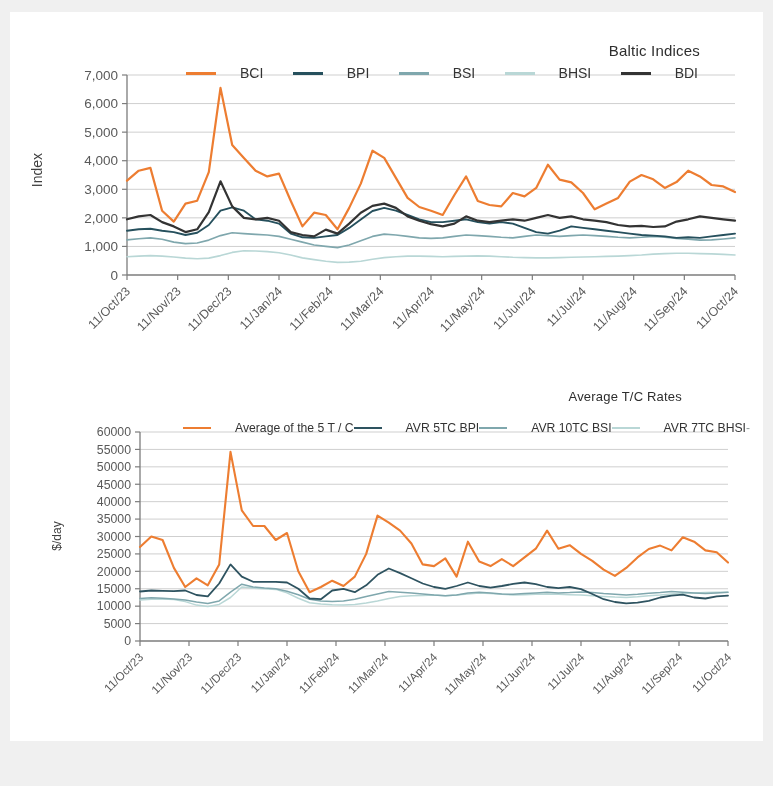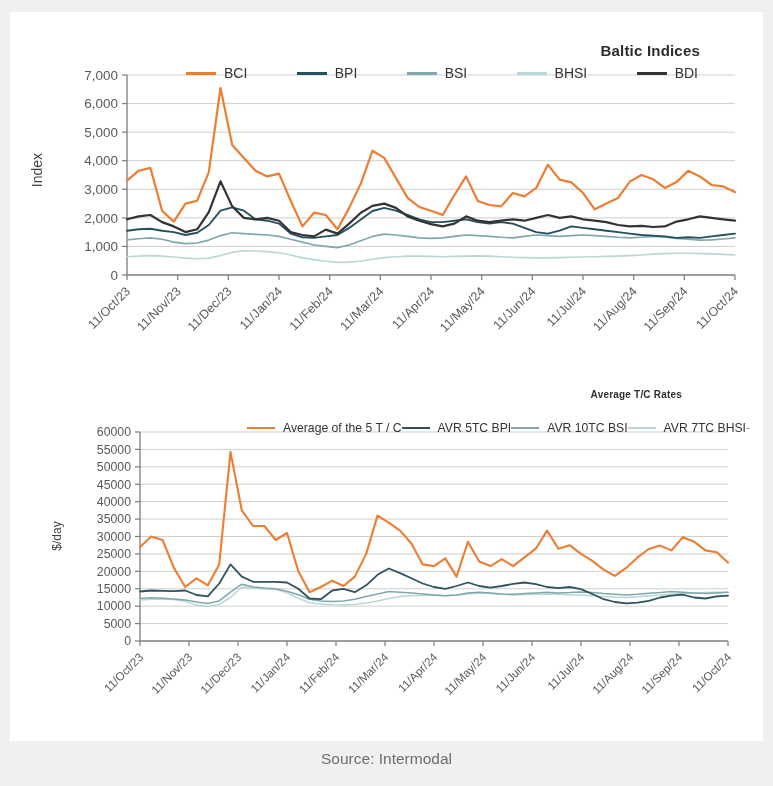--- a/index.html
+++ b/index.html
@@ -1,27 +1,27 @@
 <!DOCTYPE html>
 <html><head>
 <meta charset="utf-8">
 <style>
   html,body{margin:0;padding:0;background:#f0f0f0;}
   .page{position:relative;width:773px;height:786px;background:#f0f0f0;font-family:"Liberation Sans",sans-serif;overflow:hidden;}
   .card{position:absolute;left:10px;top:12px;width:753px;height:729px;background:#ffffff;}
-  .chart-title{position:absolute;font-weight:bold;color:#2e2e2e;letter-spacing:0.2px;}
+  .chart-title{position:absolute;font-weight:normal;color:#2e2e2e;letter-spacing:0.2px;}
   .title-top{top:30px;right:63px;font-size:15px;}
-  .title-bottom{top:377px;right:81px;font-size:10px;}
+  .title-bottom{top:377px;right:81px;font-size:13px;}
   .vlabel{position:absolute;color:#3f3f3f;text-align:center;}
   .vlabel-top{left:-18px;top:150px;width:90px;font-size:14px;transform:rotate(-90deg);}
   .vlabel-bottom{left:17px;top:517px;width:60px;font-size:12px;transform:rotate(-90deg);}
   .legend{position:absolute;display:flex;justify-content:space-between;align-items:center;}
   .legend-top{left:176px;top:52px;width:512px;height:18px;}
   .legend-bottom{left:157px;top:408px;width:583px;height:16px;justify-content:flex-end;}
-  .litem{display:flex;align-items:center;gap:8px;white-space:nowrap;}
+  .litem{display:flex;align-items:center;gap:24px;white-space:nowrap;}
   .swatch{display:inline-block;flex:0 0 auto;}
   .legend-top .swatch{width:30px;height:3px;}
   .legend-bottom .swatch{width:28px;height:2.5px;}
   .legend-top .llabel{font-size:14px;color:#333333;}
   .legend-bottom .llabel{font-size:12.2px;color:#333333;}
   .lsuffix{font-size:12px;color:#8f9a9a;}
   #canvas{position:absolute;left:0;top:0;}
   .source{position:absolute;top:750px;left:0;width:100%;text-align:center;color:#6d6d6d;font-size:15.5px;}
 </style>
 </head>
@@ -202,14 +202,13 @@
           <span class="swatch" style="background: rgb(127, 167, 173);"></span>
           <span class="llabel">AVR 10TC BSI</span>
         </span>
         <span class="litem">
           <span class="swatch" style="background: rgb(185, 215, 214);"></span>
           <span class="llabel">AVR 7TC BHSI</span>
         </span>
         <span class="lsuffix">-</span>
       </div>
   </div>
-  <div class="source">Source: Intermodal</div>
 </div>
 
 </body></html>

